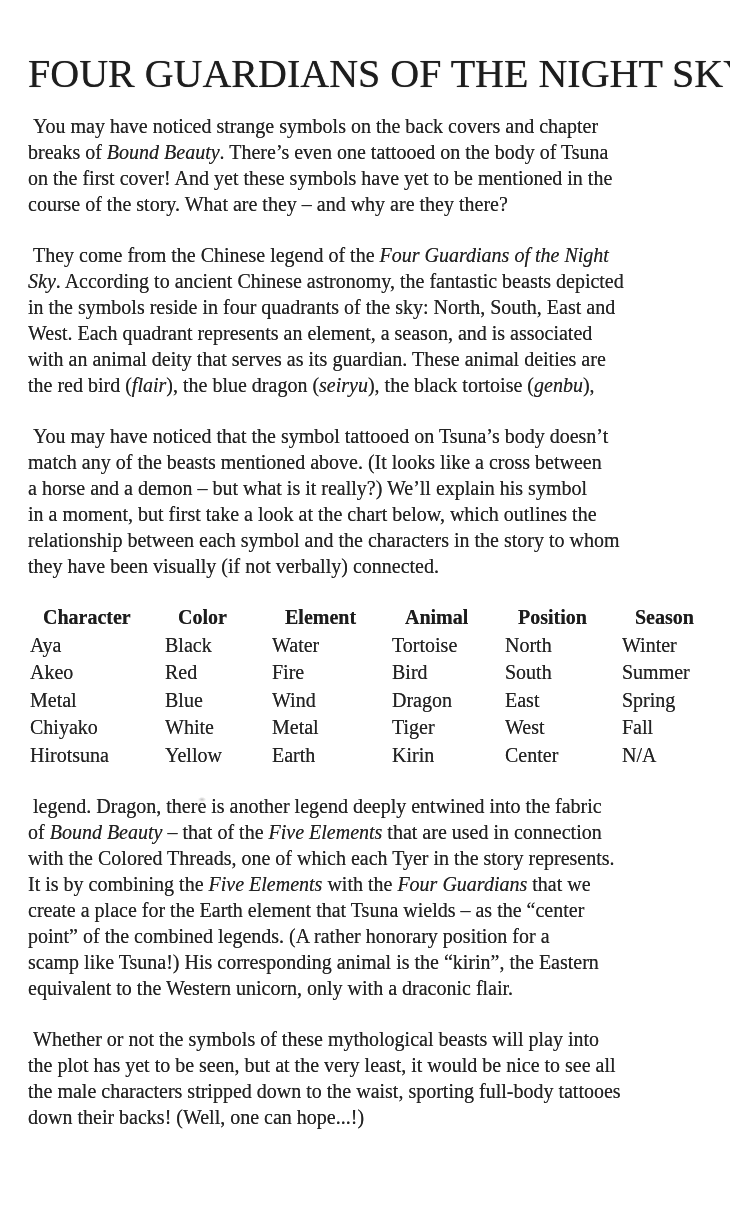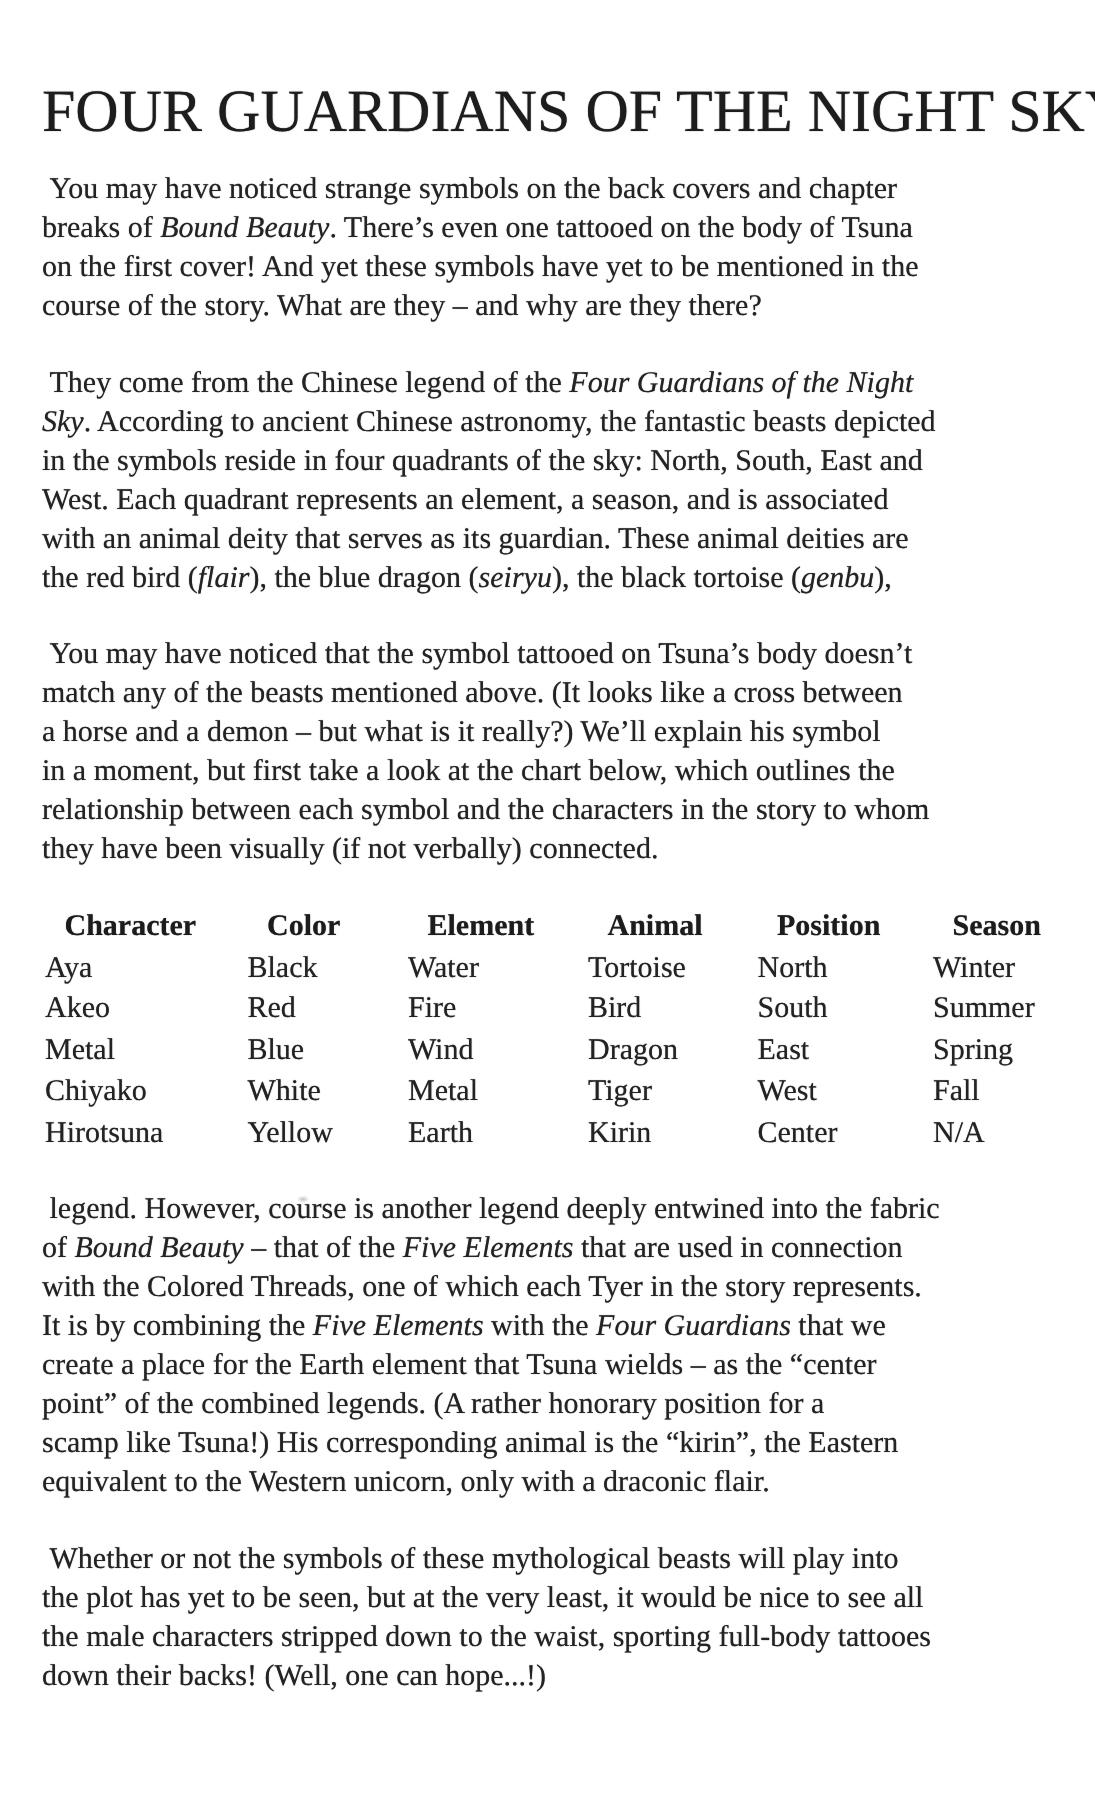--- a/index.html
+++ b/index.html
@@ -151,21 +151,21 @@
         <div class="trow">
           <div class="cell">Hirotsuna</div>
           <div class="cell">Yellow</div>
           <div class="cell">Earth</div>
           <div class="cell">Kirin</div>
           <div class="cell">Center</div>
           <div class="cell">N/A</div>
         </div>
       </div>
       <div class="para">
-        <div class="line">legend. However, course is another legend deeply entwined into the fabric</div>
+        <div class="line">legend. Dragon, there is another legend deeply entwined into the fabric</div>
         <div class="line">of <i>Bound Beauty</i> – that of the <i>Five Elements</i> that are used in connection</div>
         <div class="line">with the Colored Threads, one of which each Tyer in the story represents.</div>
         <div class="line">It is by combining the <i>Five Elements</i> with the <i>Four Guardians</i> that we</div>
         <div class="line">create a place for the Earth element that Tsuna wields – as the “center</div>
         <div class="line">point” of the combined legends. (A rather honorary position for a</div>
         <div class="line">scamp like Tsuna!) His corresponding animal is the “kirin”, the Eastern</div>
         <div class="line">equivalent to the Western unicorn, only with a draconic flair.</div>
       </div>
       <div class="para">
         <div class="line">Whether or not the symbols of these mythological beasts will play into</div>

